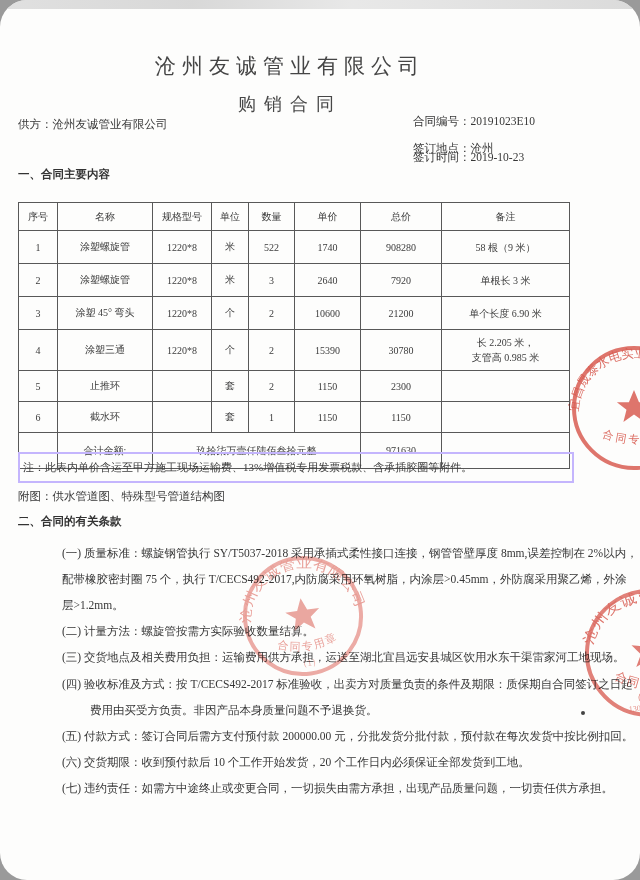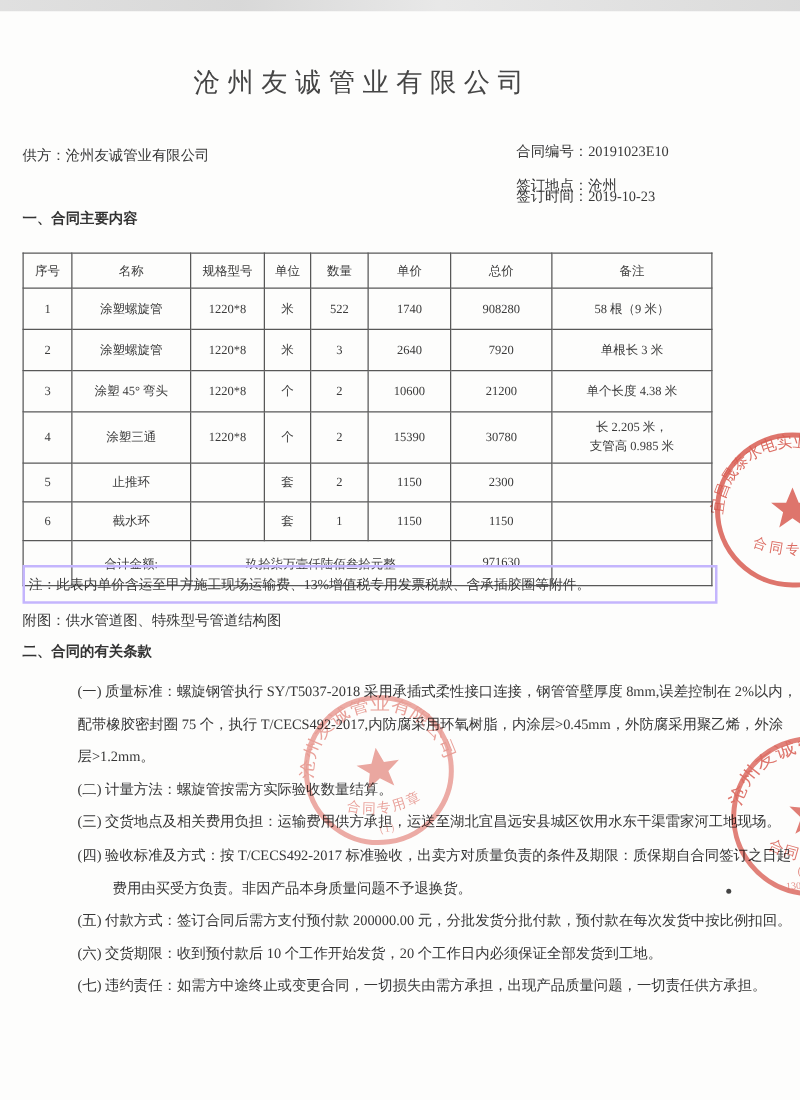--- a/index.html
+++ b/index.html
@@ -1,18 +1,18 @@
 <!DOCTYPE html>
 <html><head>
 <meta charset="utf-8">
 <style>
   html,body{margin:0;padding:0;background:#9a9a9a;}
   .page{
     position:relative;width:640px;height:880px;background:#fdfdfc;overflow:hidden;
-    font-family:"Liberation Serif","DejaVu Serif",serif;color:#3a3a3a;
+    font-family:"Liberation Serif","DejaVu Serif",serif;color:#3a3a3a;border-radius:27px;
   }
   .scan-strip{position:absolute;left:0;top:0;width:640px;height:9px;
     background:linear-gradient(90deg,#d9d9d9 0%,#cfcfcf 30%,#e3e3e3 55%,#d2d2d2 100%);opacity:.8;}
   .head{position:absolute;left:0;top:0;width:580px;text-align:center;}
   .company-title{margin-top:52px;font-size:21px;letter-spacing:6px;color:#454545;}
   .doc-title{margin-top:12px;font-size:18px;letter-spacing:8px;color:#474747;}
   .line{position:absolute;font-size:11.5px;color:#373737;white-space:nowrap;}
   .heading{font-size:11.5px;font-weight:bold;color:#333;}
   table.items{
     position:absolute;left:18px;top:202px;width:551px;border-collapse:collapse;table-layout:fixed;
@@ -35,20 +35,21 @@
   .ink-dot{position:absolute;left:581px;top:711px;width:4px;height:4px;border-radius:50%;background:#222;opacity:.85;}
 </style>
 </head>
 <body>
 
 <div class="page">
   <div class="scan-strip"></div>
 
   <div class="head">
     <div class="company-title">沧州友诚管业有限公司</div>
+    <div class="doc-title">购销合同</div>
   </div>
 
   <div class="line" style="left:18px;top:117px;"><span>供方：</span><span>沧州友诚管业有限公司</span></div>
 
   <div class="line" style="left:413px;top:114px;"><span>合同编号：</span><span>20191023E10</span></div>
   <div class="line" style="left:413px;top:141px;"><span>签订地点：</span><span>沧州</span></div>
   <div class="line" style="left:413px;top:150px;"><span>签订时间：</span><span>2019-10-23</span></div>
 
   <div class="line heading" style="left:18px;top:167px;">一、合同主要内容</div>
 
@@ -95,21 +96,21 @@
       <td class="note-cell">单根长 3 米</td>
     </tr>
     <tr style="height:33px">
       <td>3</td>
       <td>涂塑 45° 弯头</td>
       <td>1220*8</td>
       <td>个</td>
       <td>2</td>
       <td>10600</td>
       <td>21200</td>
-      <td class="note-cell">单个长度 4.38 米</td>
+      <td class="note-cell">单个长度 6.90 米</td>
     </tr>
     <tr style="height:41px">
       <td>4</td>
       <td>涂塑三通</td>
       <td>1220*8</td>
       <td>个</td>
       <td>2</td>
       <td>15390</td>
       <td>30780</td>
       <td class="note-cell">长 2.205 米，

